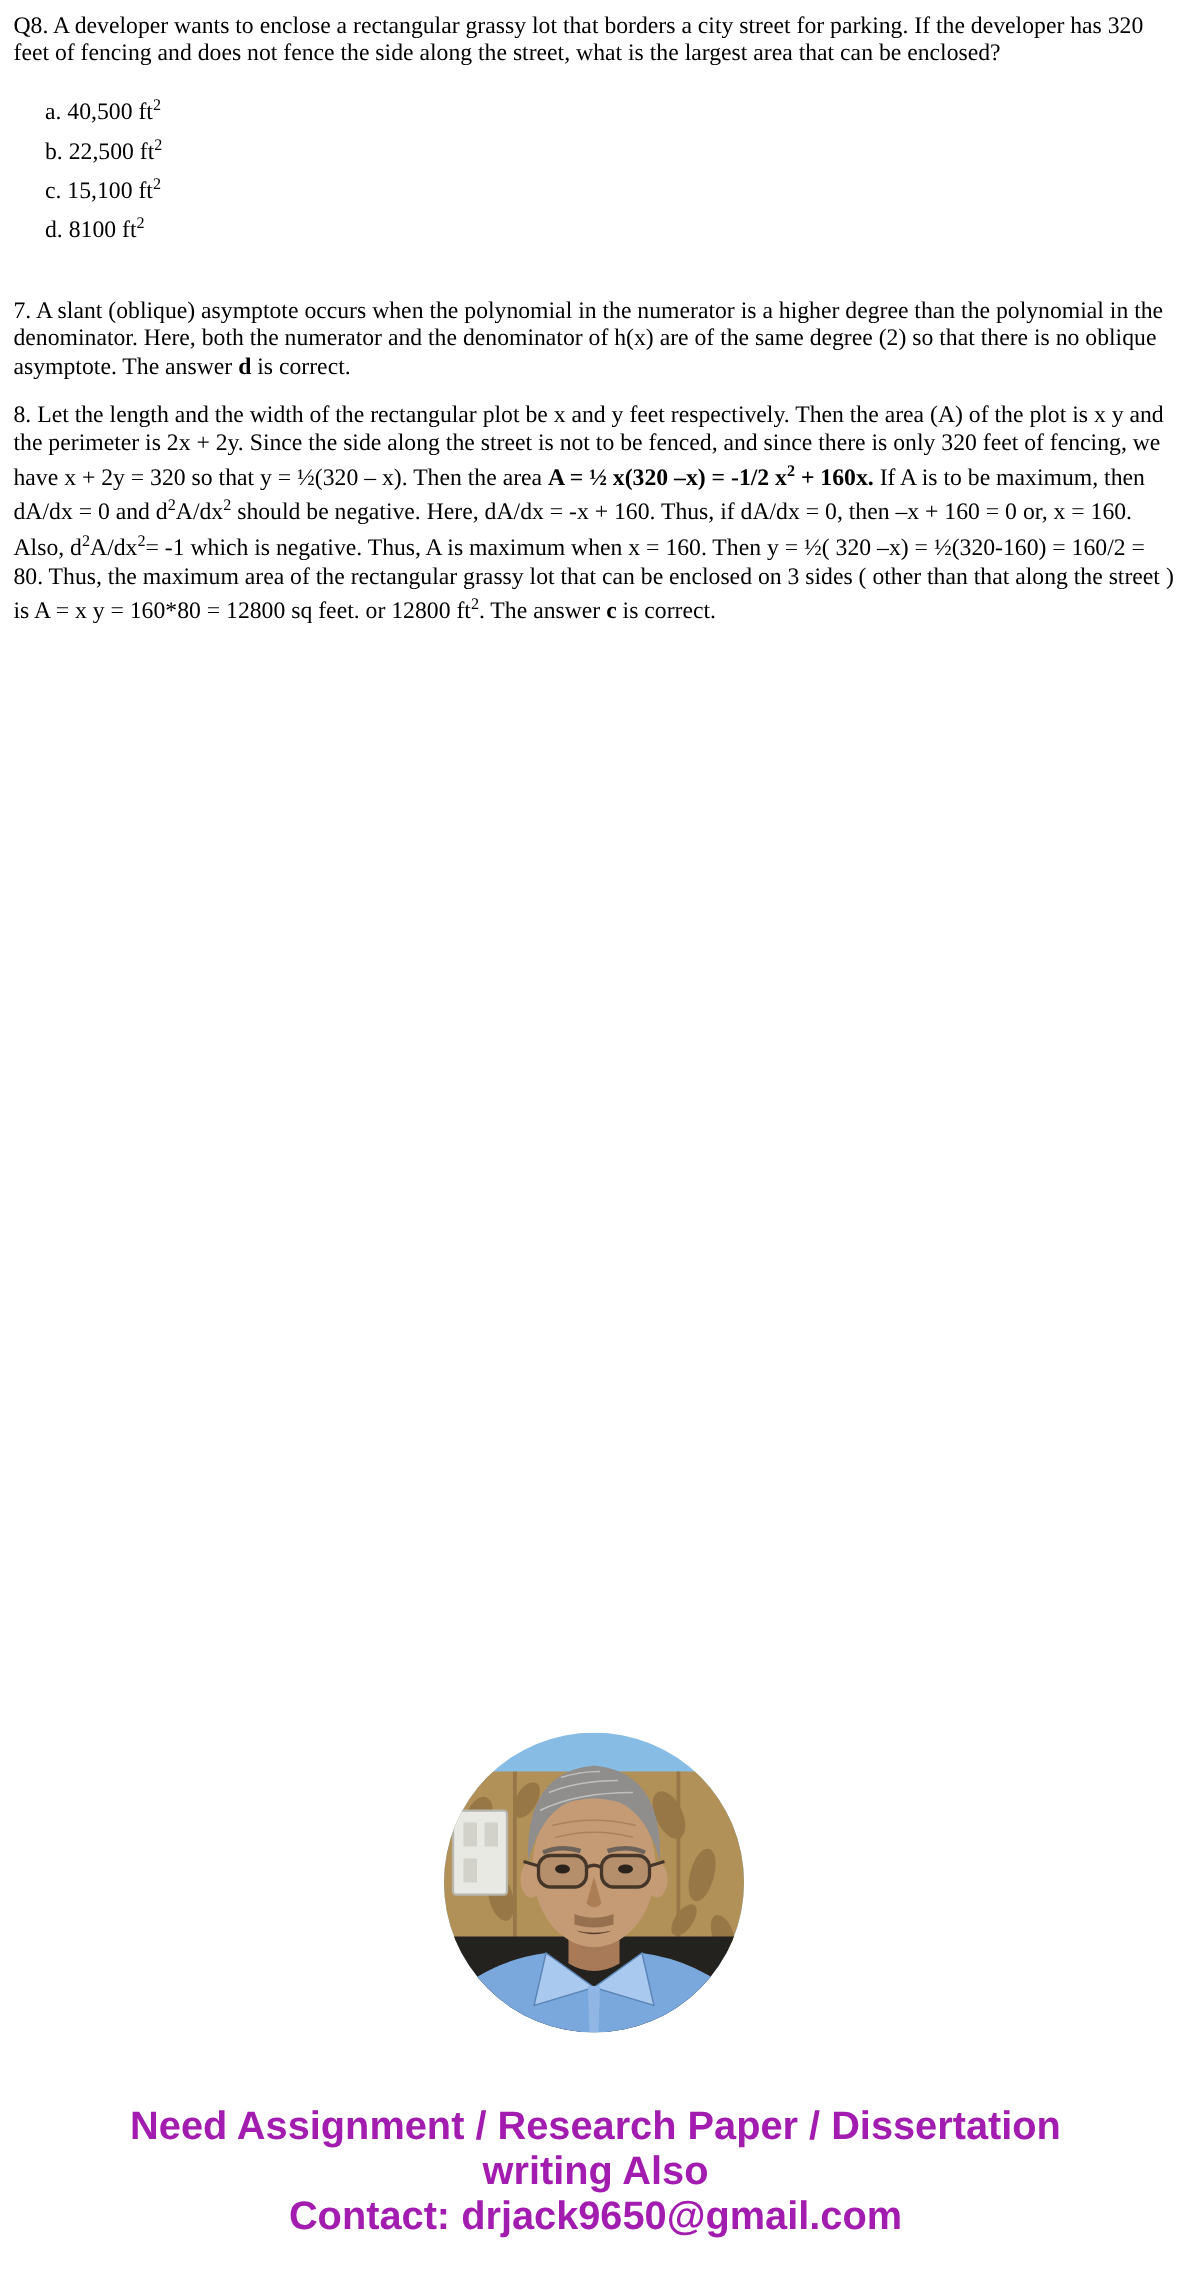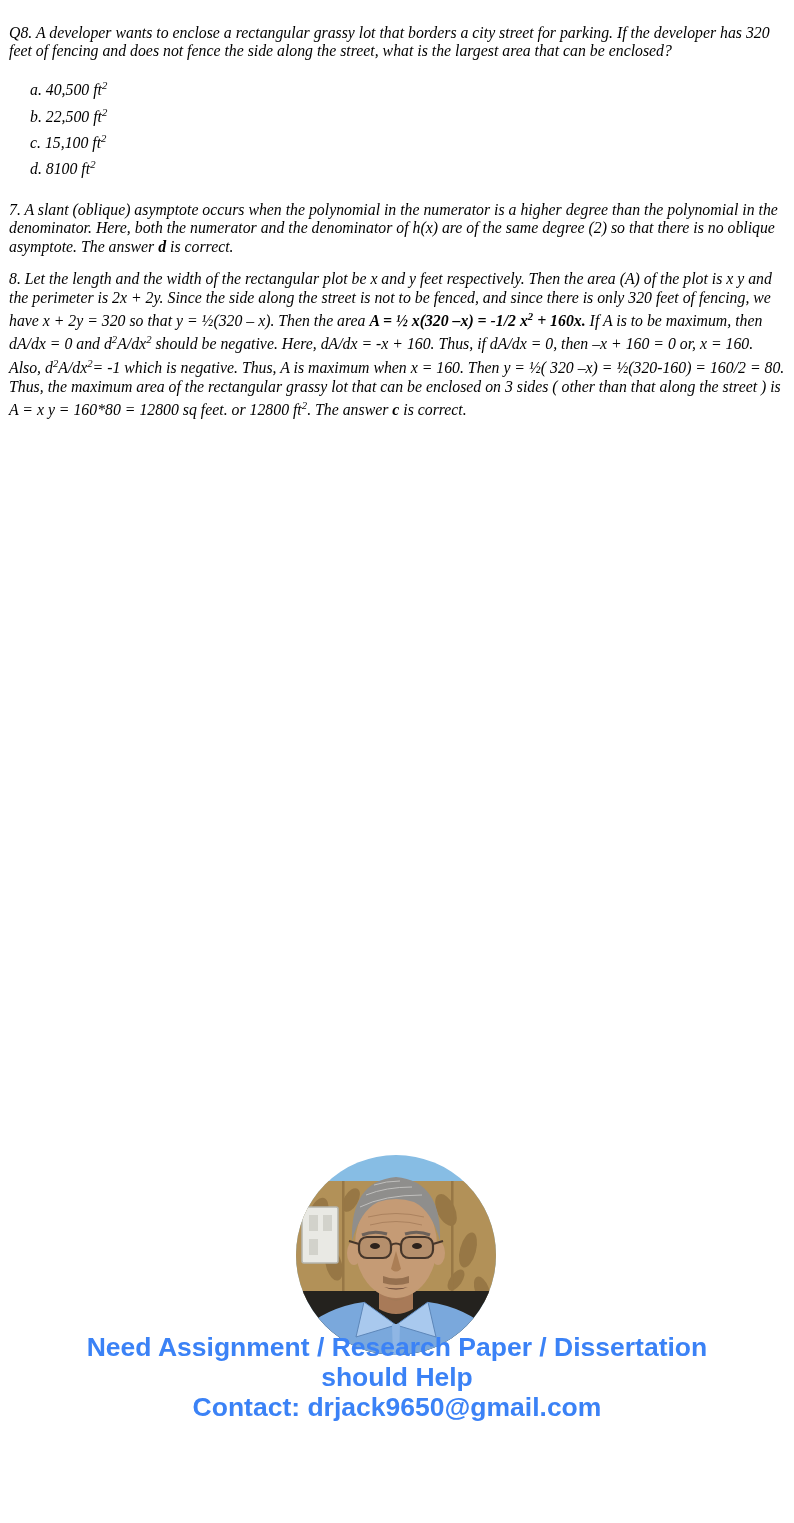--- a/index.html
+++ b/index.html
@@ -4,54 +4,54 @@
 <style>
   html, body { margin: 0; padding: 0; background: #ffffff; }
   body {
     position: relative;
     width: 794px;
     height: 1523px;
     overflow: hidden;
     font-family: "Liberation Serif", serif;
     color: #000000;
   }
-  .content { padding: 24px 8px 0 9px; font-size: 15.8px; font-style: italic; }
+  .content { padding: 9px 8px 0 9px; font-size: 15.8px; }
   .q { margin: 0; line-height: 18.4px; }
   .options { margin: 14px 0 0 0; padding-left: 21px; list-style: none; }
   .opt { line-height: 19px; padding: 1.5px 0; }
   sup { font-size: 68%; vertical-align: super; }
   .b { font-weight: bold; }
   h2.solution {
     font-size: 18.5px;
     font-weight: bold;
     margin: 22px 0 0 0;
     line-height: 21px;
   }
   .para { margin: 0; line-height: 18.4px; }
-  .p7 { margin-top: 21px; }
+  .p7 { margin-top: 34px; }
   .p8 { margin-top: 13px; line-height: 19px; }
   .photo {
     position: absolute;
     left: 295px;
     top: 1155px;
     width: 202px;
     height: 200px;
   }
   .photo svg { display: block; width: 202px; height: 200px; }
   .footer {
     position: absolute;
-    top: 1332px;
+    top: 1402px;
     left: 0;
     width: 794px;
     text-align: center;
     font-family: "Liberation Sans", sans-serif;
     font-weight: bold;
     font-size: 26.5px;
     line-height: 30px;
-    color: #3b82f6;
+    color: #a21caf;
   }
 </style>
 </head>
 <body>
 
 <div class="content">
 
   <p class="q">Q8. A developer wants to enclose a rectangular grassy lot that borders a city street for parking. If the developer has 320 feet of fencing and does not fence the side along the street, what is the largest area that can be enclosed?</p>
 
   <div class="options">
@@ -146,15 +146,15 @@
       <path d="M87,121 Q100,126 113,121 L113,128 Q100,132 87,128 Z" fill="#8d6849" opacity="0.85"></path>
 
       <path d="M88,132 Q100,137 112,132 Q100,135 88,132 Z" fill="#5a3a2e"></path>
       <path d="M92,143 Q100,147 108,143" stroke="#a07a57" stroke-width="1" fill="none"></path>
     </g>
   </svg>
 </div>
 
 <div class="footer">
   <div>Need Assignment / Research Paper / Dissertation</div>
-  <div>should Help</div>
+  <div>writing Also</div>
   <div>Contact: drjack9650@gmail.com</div>
 </div>
 
 </body></html>

